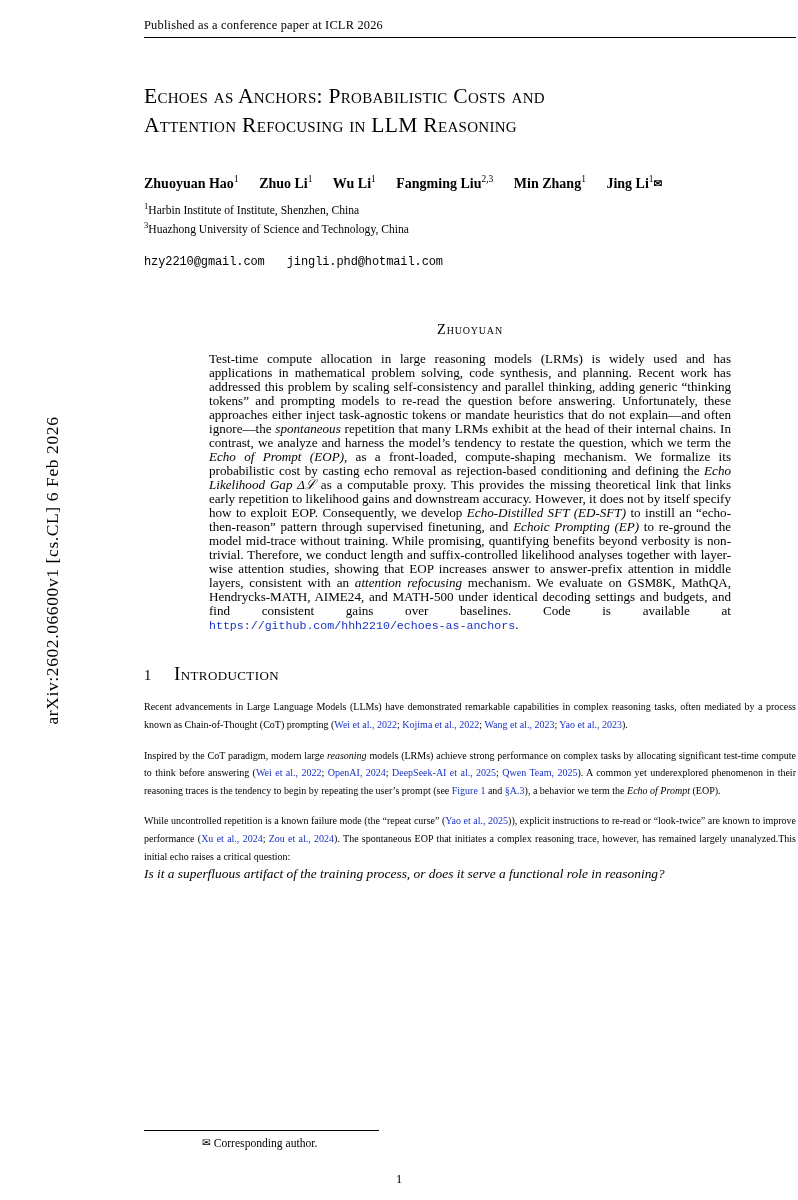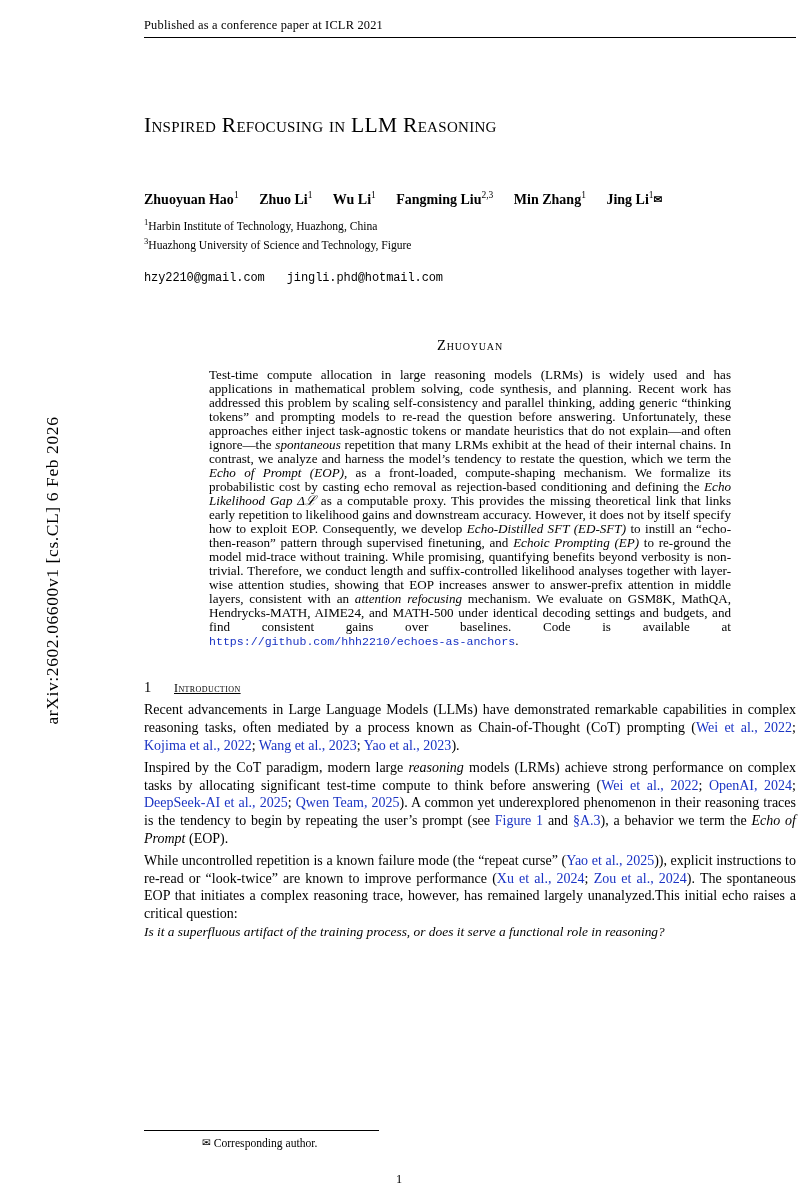--- a/index.html
+++ b/index.html
@@ -71,21 +71,21 @@
     line-height: 29px;
     letter-spacing: 0.3px;
     margin-top: 12px;
   }
   .title .sc {
     font-variant: small-caps;
   }
 
   
   .authors {
-    margin-top: 46px;
+    margin-top: 30px;
     font-size: 14px;
     font-weight: bold;
     line-height: 19px;
   }
   .authors .sup {
     font-weight: normal;
     font-size: 9.5px;
     vertical-align: super;
   }
   .author-gap { display:inline-block; width: 17px; }
@@ -129,25 +129,25 @@
     color: #1a33c4;
   }
 
   
   .sec-head {
     margin-top: 30px;
     font-size: 14.5px;
     letter-spacing: 0.4px;
   }
   .sec-head .num { display:inline-block; width: 30px; }
-  .sec-head .sc { font-variant: small-caps; font-size: 12px; text-decoration: underline; }
+  .sec-head .sc { font-variant: small-caps; font-size: 19px; }
 
   .para {
-    margin-top: 5px;
-    font-size: 14px;
+    margin-top: 13px;
+    font-size: 10px;
     line-height: 17.6px;
     text-align: justify;
   }
   .para i { font-style: italic; }
   .cite { color: #1a33c4; }
 
   .question {
     font-size: 13.4px;
     line-height: 17.6px;
     font-style: italic;
@@ -184,43 +184,43 @@
   }
 </style>
 </head>
 <body>
 
 <div class="page">
 
   <div class="arxiv-stamp">arXiv:2602.06600v1  [cs.CL]  6 Feb 2026</div>
 
   <div class="header-band">
-    <div class="header-text">Published as a conference paper at ICLR 2021</div>
+    <div class="header-text">Published as a conference paper at ICLR 2026</div>
     <div class="header-rule"></div>
   </div>
 
   <div class="col">
 
     <div class="title">
-      <br>
-      <span class="sc">Inspired Refocusing in LLM Reasoning</span>
+      <span class="sc">Echoes as Anchors:  Probabilistic Costs and</span><br>
+      <span class="sc">Attention Refocusing in LLM Reasoning</span>
     </div>
 
     <div class="authors">
       <span>Zhuoyuan Hao</span><span class="sup">1</span><span class="author-gap"></span>
       <span>Zhuo Li</span><span class="sup">1</span><span class="author-gap"></span>
       <span>Wu Li</span><span class="sup">1</span><span class="author-gap"></span>
       <span>Fangming Liu</span><span class="sup">2,3</span><span class="author-gap"></span>
       <span>Min Zhang</span><span class="sup">1</span><span class="author-gap"></span>
       <span>Jing Li</span><span class="sup">1</span><span class="env-icon">✉</span>
     </div>
 
     <div class="affil">
-      <div><span class="sup">1</span><span>Harbin Institute of Technology, Huazhong, China</span></div>
-      <div><span class="sup">3</span><span>Huazhong University of Science and Technology, Figure</span></div>
+      <div><span class="sup">1</span><span>Harbin Institute of Institute, Shenzhen, China</span></div>
+      <div><span class="sup">3</span><span>Huazhong University of Science and Technology, China</span></div>
     </div>
 
     <div class="emails">
       <span>hzy2210@gmail.com</span><span class="gap"></span><span>jingli.phd@hotmail.com</span>
     </div>
 
     <div class="abstract-head">Zhuoyuan</div>
     <div class="abstract-body">
       <span>Test-time compute allocation in large reasoning models (LRMs) is widely used and has applications in mathematical problem solving, code synthesis, and planning. Recent work has addressed this problem by scaling self-consistency and parallel thinking, adding generic “thinking tokens” and prompting models to re-read the question before answering. Unfortunately, these approaches either inject task-agnostic tokens or mandate heuristics that do not explain—and often ignore—the </span><i>spontaneous</i><span> repetition that many LRMs exhibit at the head of their internal chains. In contrast, we analyze and harness the model’s tendency to restate the question, which we term the </span><i>Echo of Prompt (EOP)</i><span>, as a front-loaded, compute-shaping mechanism. We formalize its probabilistic cost by casting echo removal as rejection-based conditioning and defining the </span><i>Echo Likelihood Gap Δℒ</i><span> as a computable proxy. This provides the missing theoretical link that links early repetition to likelihood gains and downstream accuracy. However, it does not by itself specify how to exploit EOP. Consequently, we develop </span><i>Echo-Distilled SFT (ED-SFT)</i><span> to instill an “echo-then-reason” pattern through supervised finetuning, and </span><i>Echoic Prompting (EP)</i><span> to re-ground the model mid-trace without training. While promising, quantifying benefits beyond verbosity is non-trivial. Therefore, we conduct length and suffix-controlled likelihood analyses together with layer-wise attention studies, showing that EOP increases answer to answer-prefix attention in middle layers, consistent with an </span><i>attention refocusing</i><span> mechanism. We evaluate on GSM8K, MathQA, Hendrycks-MATH, AIME24, and MATH-500 under identical decoding settings and budgets, and find consistent gains over baselines. Code is available at </span><span class="mono-link">https://github.com/hhh2210/echoes-as-anchors</span><span>.</span>
     </div>

